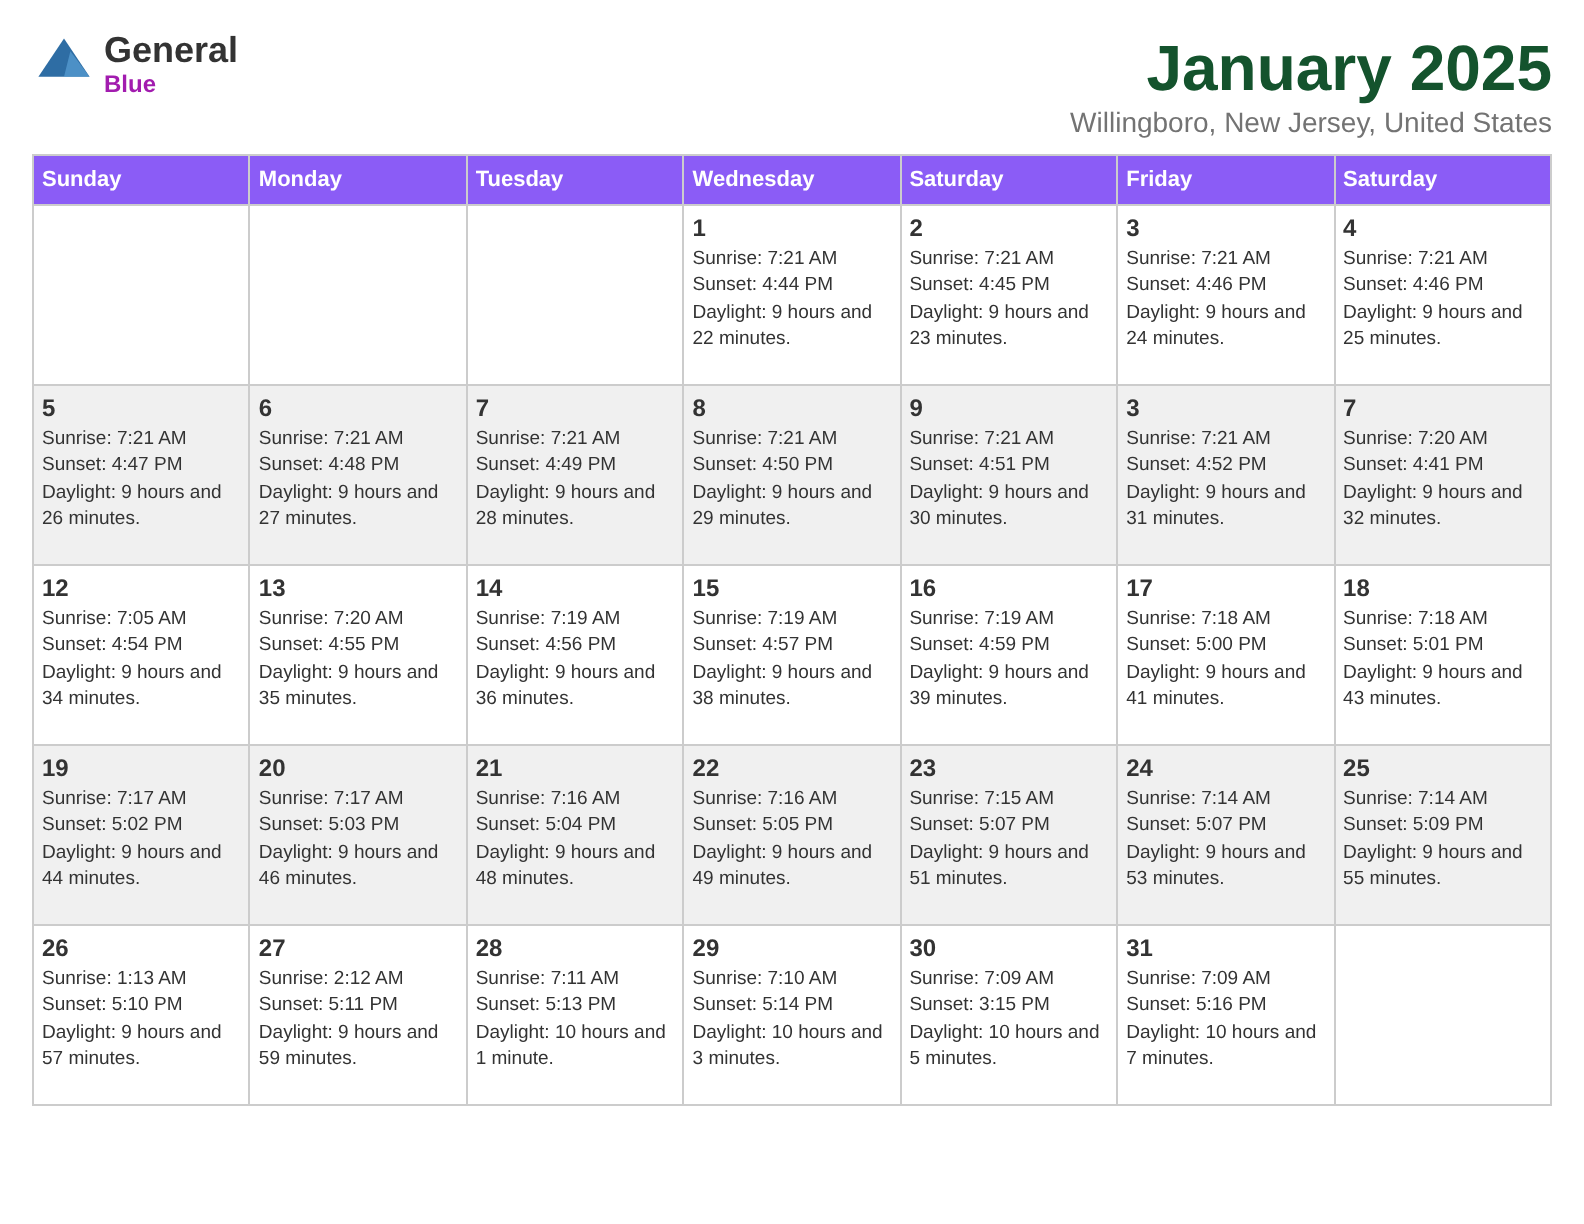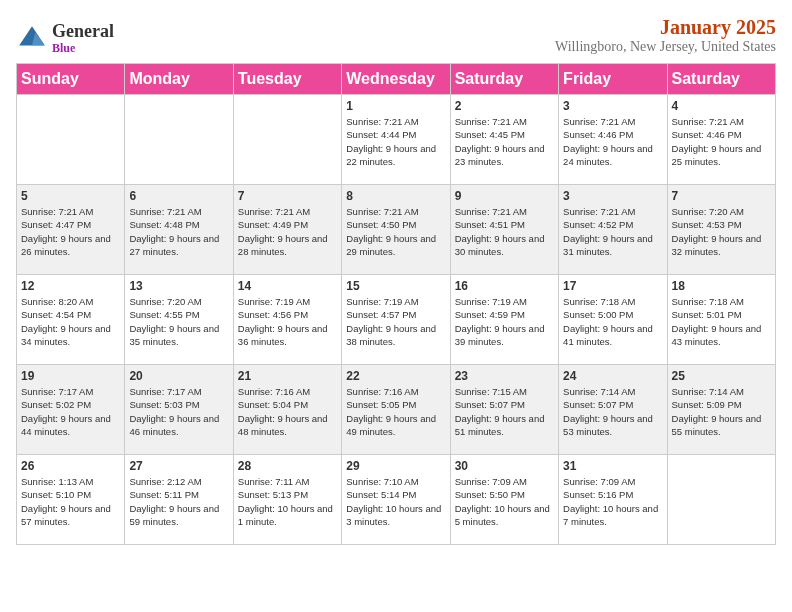--- a/index.html
+++ b/index.html
@@ -6,23 +6,22 @@
     body {
       font-family: Arial, sans-serif;
       background: #fff;
       width: 792px;
       min-height: 612px;
       padding: 16px;
     }
     .header {
       display: flex;
       justify-content: space-between;
-      align-items: flex-end;
+      align-items: flex-start;
       margin-bottom: 8px;
-      font-family: Liberation Serif, serif;
     }
     .logo {
       display: flex;
       align-items: center;
       gap: 4px;
     }
     .logo-text {
       display: flex;
       flex-direction: column;
       line-height: 1.1;
@@ -38,37 +37,37 @@
       color: #a21caf;
     }
     .logo-icon {
       width: 32px;
       height: 32px;
     }
     .title-block {
       text-align: right;
     }
     .month-title {
-      font-size: 20px;
-      font-weight: bold;
-      color: #c2410c;
+      font-size: 32px;
+      font-weight: bold;
+      color: #14532d;
     }
     .location {
       font-size: 14px;
       color: #737373;
     }
     .calendar {
       width: 100%;
       border-collapse: collapse;
       border: 1px solid #ccc;
     }
     .calendar th {
-      background-color: #ec4899;
+      background-color: #8b5cf6;
       color: white;
-      font-size: 16px;
+      font-size: 11px;
       font-weight: bold;
       padding: 6px 4px;
       text-align: left;
       border: 1px solid #ccc;
     }
     .calendar td {
       vertical-align: top;
       border: 1px solid #ccc;
       padding: 4px 4px 4px 4px;
       width: calc(100% / 7);
@@ -194,28 +193,28 @@
         </td>
         <td>
           <span class="day-number">3</span>
           <div class="day-info">Sunrise: 7:21 AM
 Sunset: 4:52 PM
 Daylight: 9 hours and 31 minutes.</div>
         </td>
         <td>
           <span class="day-number">7</span>
           <div class="day-info">Sunrise: 7:20 AM
-Sunset: 4:53 PM
+Sunset: 4:41 PM
 Daylight: 9 hours and 32 minutes.</div>
         </td>
       </tr>
       <tr>
         <td>
           <span class="day-number">12</span>
-          <div class="day-info">Sunrise: 8:20 AM
+          <div class="day-info">Sunrise: 7:05 AM
 Sunset: 4:54 PM
 Daylight: 9 hours and 34 minutes.</div>
         </td>
         <td>
           <span class="day-number">13</span>
           <div class="day-info">Sunrise: 7:20 AM
 Sunset: 4:55 PM
 Daylight: 9 hours and 35 minutes.</div>
         </td>
         <td>
@@ -314,21 +313,21 @@
         </td>
         <td>
           <span class="day-number">29</span>
           <div class="day-info">Sunrise: 7:10 AM
 Sunset: 5:14 PM
 Daylight: 10 hours and 3 minutes.</div>
         </td>
         <td>
           <span class="day-number">30</span>
           <div class="day-info">Sunrise: 7:09 AM
-Sunset: 5:50 PM
+Sunset: 3:15 PM
 Daylight: 10 hours and 5 minutes.</div>
         </td>
         <td>
           <span class="day-number">31</span>
           <div class="day-info">Sunrise: 7:09 AM
 Sunset: 5:16 PM
 Daylight: 10 hours and 7 minutes.</div>
         </td>
         <td class="empty-cell"></td>
       </tr>

